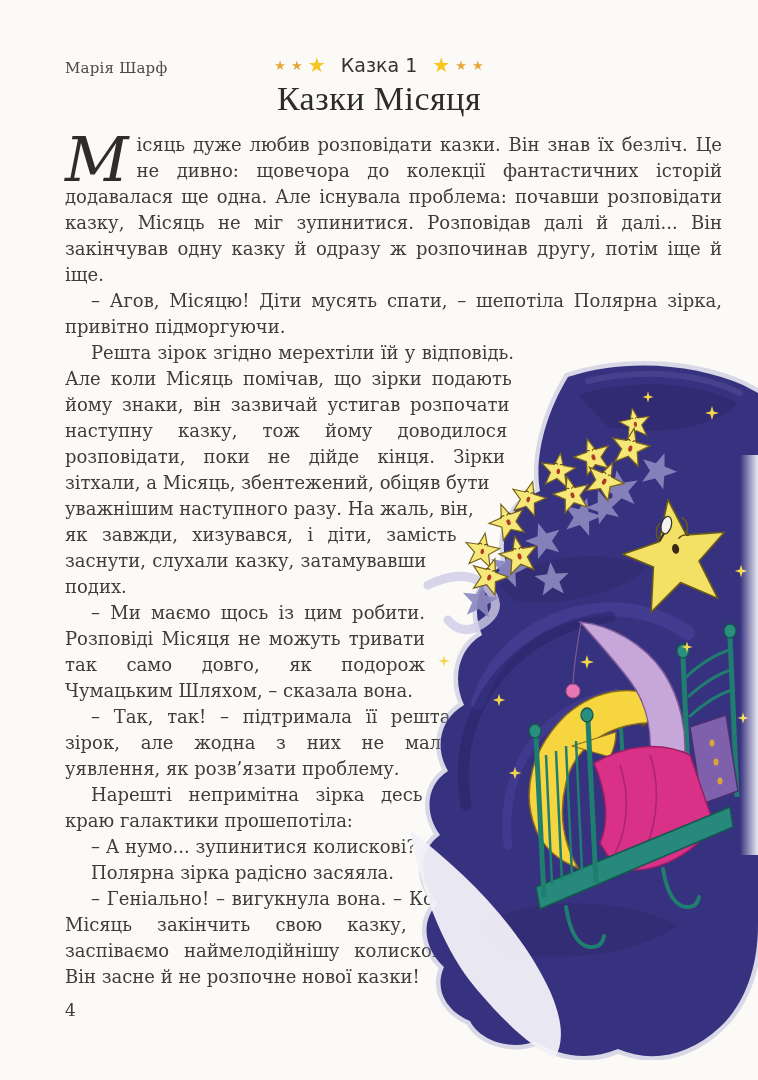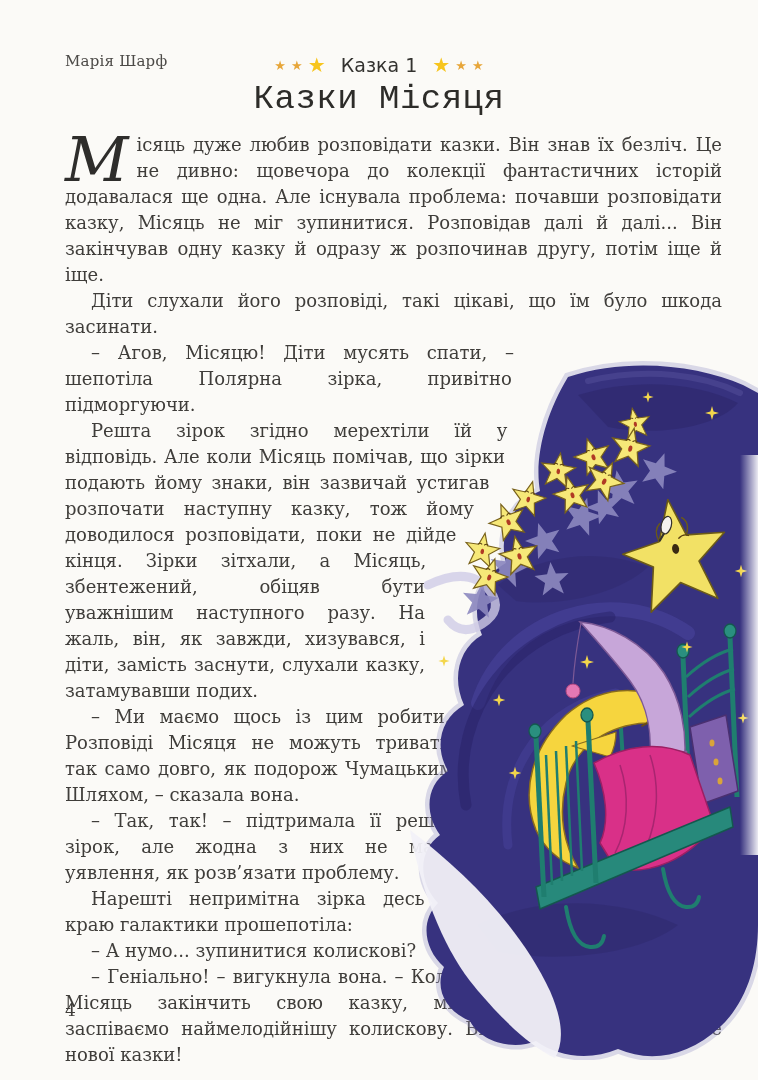--- a/index.html
+++ b/index.html
@@ -2,37 +2,37 @@
 <html lang="uk"><head>
 <meta charset="utf-8">
 <style>
   html,body{margin:0;padding:0;}
   body{
     width:758px;height:1080px;position:relative;overflow:hidden;
     background:#fbfaf7;
     font-family:"DejaVu Serif","Liberation Serif",serif;
   }
   .running-head{
-    position:absolute;left:65px;top:52px;
+    position:absolute;left:65px;top:59px;
     font-size:15px;color:#4c4a47;letter-spacing:.2px;
   }
   .chapter-row{
     position:absolute;top:54px;left:0;width:100%;
     text-align:center;white-space:nowrap;
   }
   .chapter-row .star{vertical-align:middle;line-height:1;}
   .star.small{font-size:13px;color:#e7a63a;}
   .star.big{font-size:20px;color:#f7c51e;}
   .chapter-label{
     font-family:"DejaVu Sans","Liberation Sans",sans-serif;
     font-size:19px;color:#33322f;margin:0 10px;vertical-align:middle;
   }
   .page-title{
     position:absolute;top:80px;left:0;width:100%;text-align:center;
-    font-family:Liberation Mono, monospace;
+    font-family:Liberation Serif, serif;
     font-size:34px;color:#2d2c29;letter-spacing:.5px;font-weight:400;
   }
   .story{
     position:absolute;left:65px;top:132px;width:657px;
     font-size:18px;line-height:26px;color:#3f3d3a;
     text-align:justify;hyphens:auto;-webkit-hyphens:auto;
   }
   .illu-float{
     float:right;width:400px;height:880px;
     shape-outside:polygon(400px 0px,400px 223px,193px 223px,183px 338px,
@@ -66,27 +66,27 @@
   <span class="star big">★</span>
   <span class="star small">★</span>
   <span class="star small">★</span>
 </div>
 
 <div class="page-title">Казки Місяця</div>
 
 <div class="story">
   <div class="illu-float"></div>
   <p class="first"><span class="drop-cap">М</span><span>ісяць дуже любив розповідати казки. Він знав їх безліч. Це не дивно: щовечора до колекції фантастичних історій додавалася ще одна. Але існувала проблема: почавши розповідати казку, Місяць не міг зупинитися. Розповідав далі й далі... Він закінчував одну казку й одразу ж розпочинав другу, потім іще й іще.</span></p>
-  <p>Діти слухали його розповіді, такі цікаві, що їм було шкода засинати.</p>
   <p>– Агов, Місяцю! Діти мусять спати, – шепотіла Полярна зірка, привітно підморгуючи.</p>
   <p>Решта зірок згідно мерехтіли їй у відповідь. Але коли Місяць помічав, що зірки подають йому знаки, він зазвичай устигав розпочати наступну казку, тож йому доводилося розповідати, поки не дійде кінця. Зірки зітхали, а Місяць, збентежений, обіцяв бути уважнішим наступного разу. На жаль, він, як завжди, хизувався, і діти, замість заснути, слухали казку, затамувавши подих.</p>
   <p>– Ми маємо щось із цим робити. Розповіді Місяця не можуть тривати так само довго, як подорож Чумацьким Шляхом, – сказала вона.</p>
   <p>– Так, так! – підтримала її решта зірок, але жодна з них не мала уявлення, як розв’язати проблему.</p>
   <p>Нарешті непримітна зірка десь із краю галактики прошепотіла:</p>
   <p>– А нумо... зупинитися колискові?</p>
+  <p>Полярна зірка радісно засяяла.</p>
   <p>– Геніально! – вигукнула вона. – Коли Місяць закінчить свою казку, ми заспіваємо наймелодійнішу колискову. Він засне й не розпочне нової казки!</p>
 
 </div>
 
 <svg class="illustration" viewBox="0 0 400 775" xmlns="http://www.w3.org/2000/svg">
   <defs>
     <path id="star5" d="M0,-20 L4.9,-6.8 L19,-6.2 L8,2.6 L11.8,16.2 L0,8.4 L-11.8,16.2 L-8,2.6 L-19,-6.2 L-4.9,-6.8 Z"></path>
     <g id="fstar">
       <use href="#star5" fill="#f6e878" stroke="#79621c" stroke-width="1.3"></use>
       <path d="M-5.5,-7 q2,-2 4,-0.5" stroke="#5a4010" stroke-width="1.1" fill="none" stroke-linecap="round"></path>

